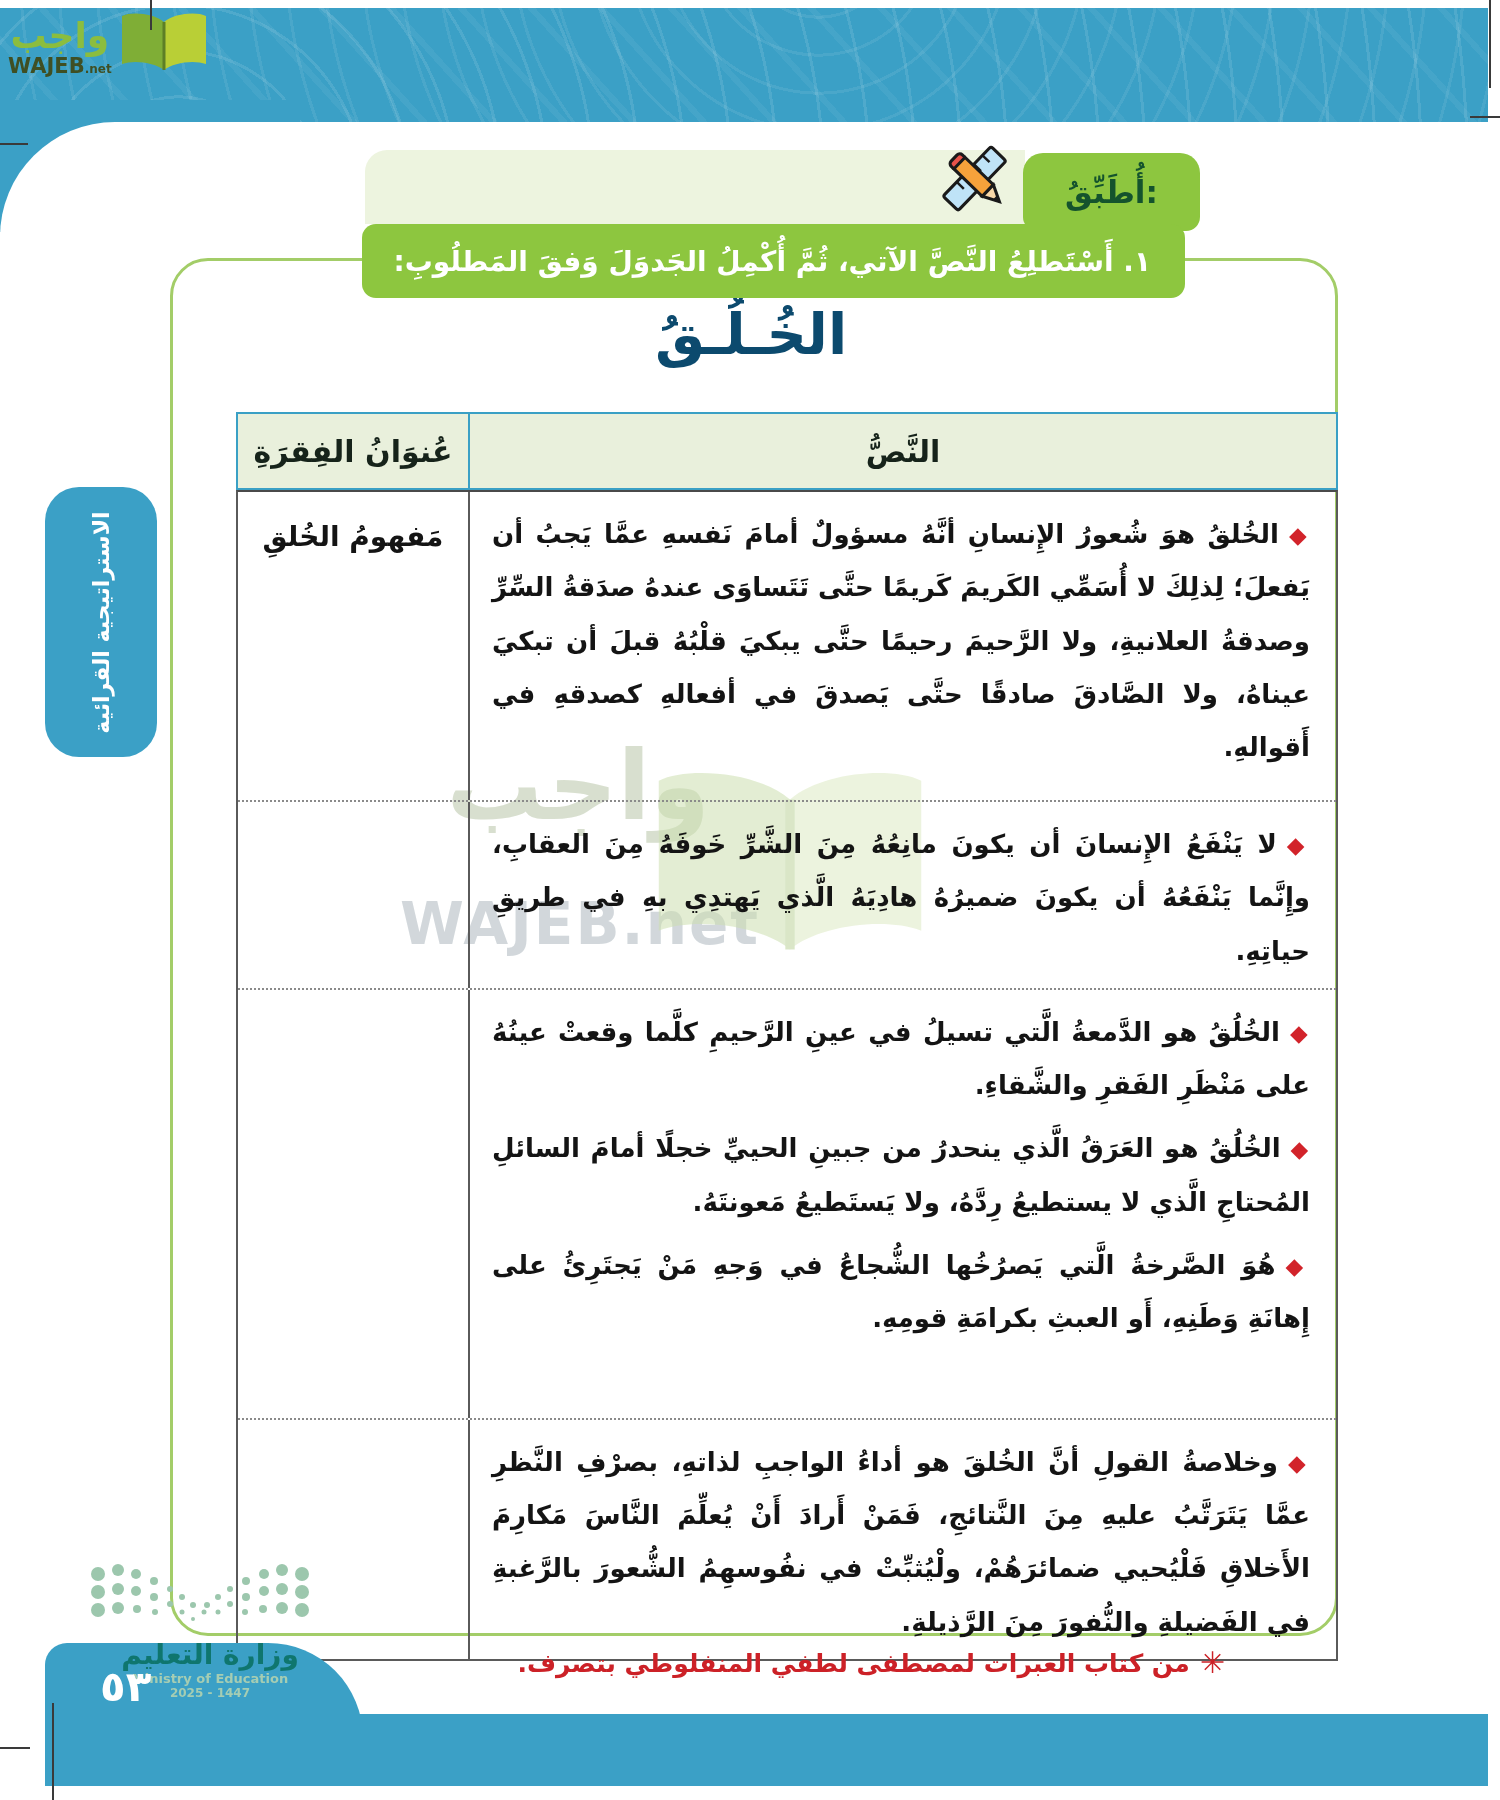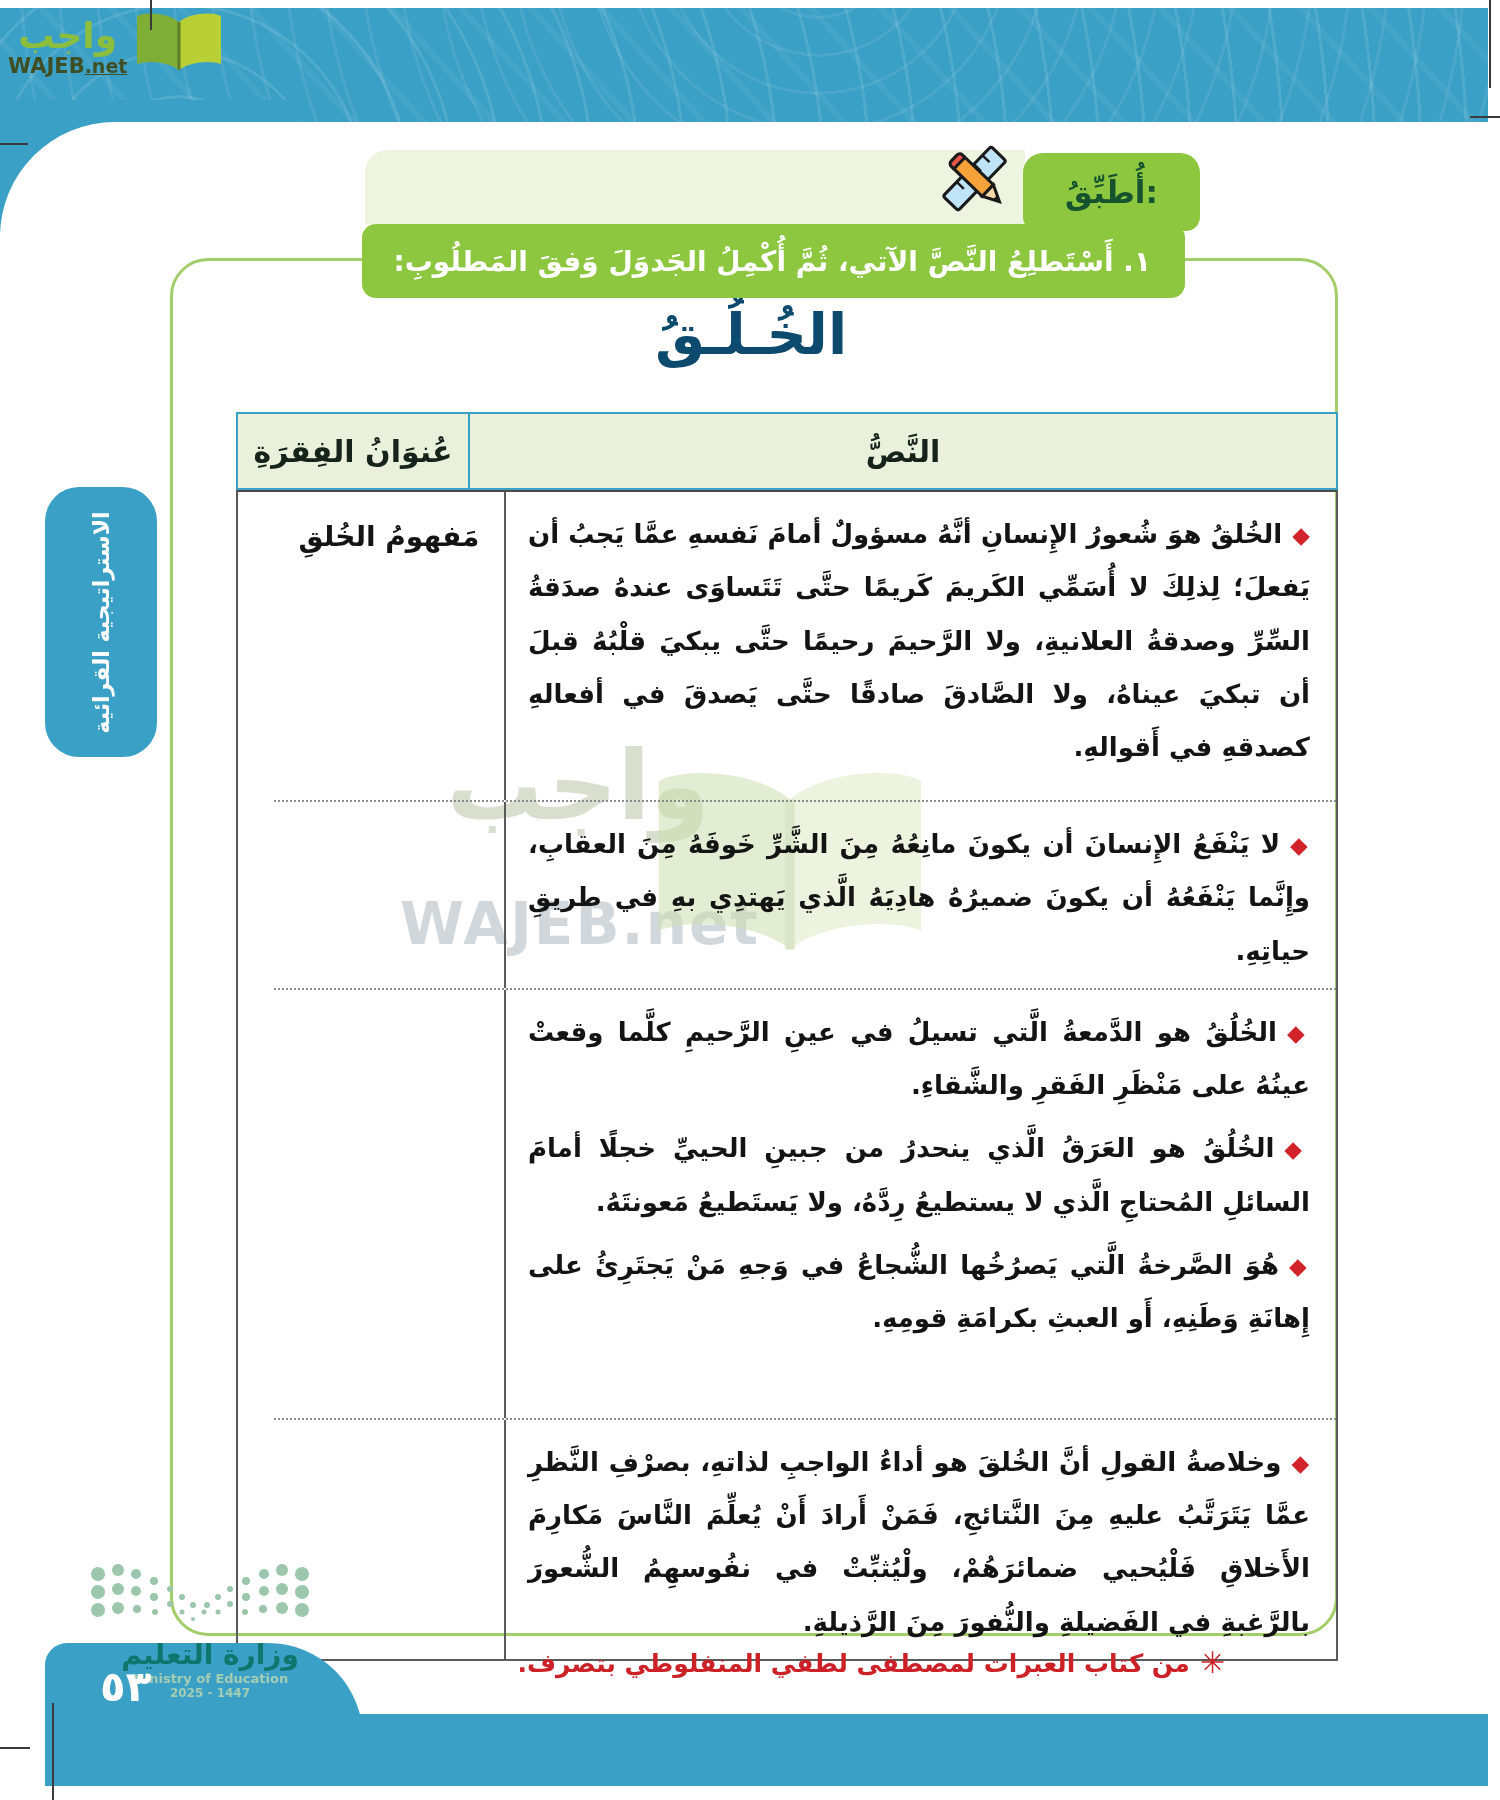--- a/index.html
+++ b/index.html
@@ -17,21 +17,21 @@
     z-index:1;
   }
   .top-left-blue{position:absolute;left:0;top:100px;width:300px;height:132px;background:#3BA0C6;z-index:1;}
   .content-bg{position:absolute;left:0;top:122px;width:1500px;height:1678px;background:#ffffff;
     border-top-left-radius:115px;z-index:2;}
   
   .wajeb-logo{position:absolute;left:8px;top:10px;z-index:6;display:flex;align-items:flex-start;}
   .wajeb-logo .txt{display:flex;flex-direction:column;align-items:center;margin-top:8px;}
   .wajeb-ar{font-size:36px;font-weight:bold;color:#8BBD3F;line-height:1;}
   .wajeb-en{font-size:21px;font-weight:bold;color:#3F4F23;line-height:1.2;}
-  .wajeb-en .net{font-size:19px;text-decoration:underline;}
+  .wajeb-en .net{font-size:12px;}
   .wajeb-book{width:96px;height:66px;margin-left:4px;}
   
   .apply-strip{position:absolute;left:365px;top:150px;width:660px;height:74px;background:#EDF4DF;
     border-radius:22px 0 0 0;z-index:3;}
   .pencil-icon{position:absolute;left:938px;top:142px;width:74px;height:74px;z-index:4;}
   .apply-badge{position:absolute;left:1023px;top:153px;width:177px;height:78px;background:#8DC63F;
     border-radius:20px 20px 14px 14px;z-index:4;display:flex;align-items:center;justify-content:center;}
   .apply-badge span{color:#14532d;font-size:31px;font-weight:bold;}
   .instruction-bar{position:absolute;left:362px;top:224px;width:823px;height:74px;background:#8DC63F;
     border-radius:14px;z-index:5;display:flex;align-items:center;}
@@ -48,21 +48,21 @@
   .wm-en{position:absolute;right:180px;top:170px;font-size:58px;font-weight:bold;color:#aeb8bf;opacity:.55;letter-spacing:2px;}
   .wm-book{position:absolute;left:220px;top:0;width:300px;height:290px;opacity:.55;}
   
   .k-table{position:absolute;left:208px;top:412px;width:1102px;z-index:4;direction:ltr;padding-left:28px;}
   .t-header{display:grid;grid-template-columns:232px 1fr;background:#E9F0DC;
     border:2px solid #3AA0C5;height:74px;}
   .t-header .hc{display:flex;align-items:center;justify-content:center;font-size:30px;font-weight:bold;
     color:#16231a;direction:rtl;}
   .t-header .hc.first{border-right:2px solid #3AA0C5;}
   .t-body{border:2px solid #5a5a5a;border-top:2px solid #4a4a4a;background:transparent;}
-  .t-section{display:grid;grid-template-columns:232px 1fr;margin-left:36px;}
+  .t-section{display:grid;grid-template-columns:232px 1fr;}
   .t-section:not(:last-child){border-bottom:2px dotted #8a8a8a;}
   .t-title-cell{border-right:2px solid #5a5a5a;direction:rtl;text-align:center;
     font-size:28px;font-weight:bold;color:#141414;padding-top:28px;}
   .t-text-cell{direction:rtl;padding:16px 26px 10px 22px;}
   .para{margin:0 0 10px 0;font-size:26px;font-weight:bold;color:#141414;line-height:2.05;
     text-align:justify;}
   .para:last-child{margin-bottom:0;}
   .diamond{color:#D2232A;font-size:23px;margin-left:10px;}
   
   .side-tab{position:absolute;left:45px;top:487px;width:112px;height:270px;background:#3BA0C6;

